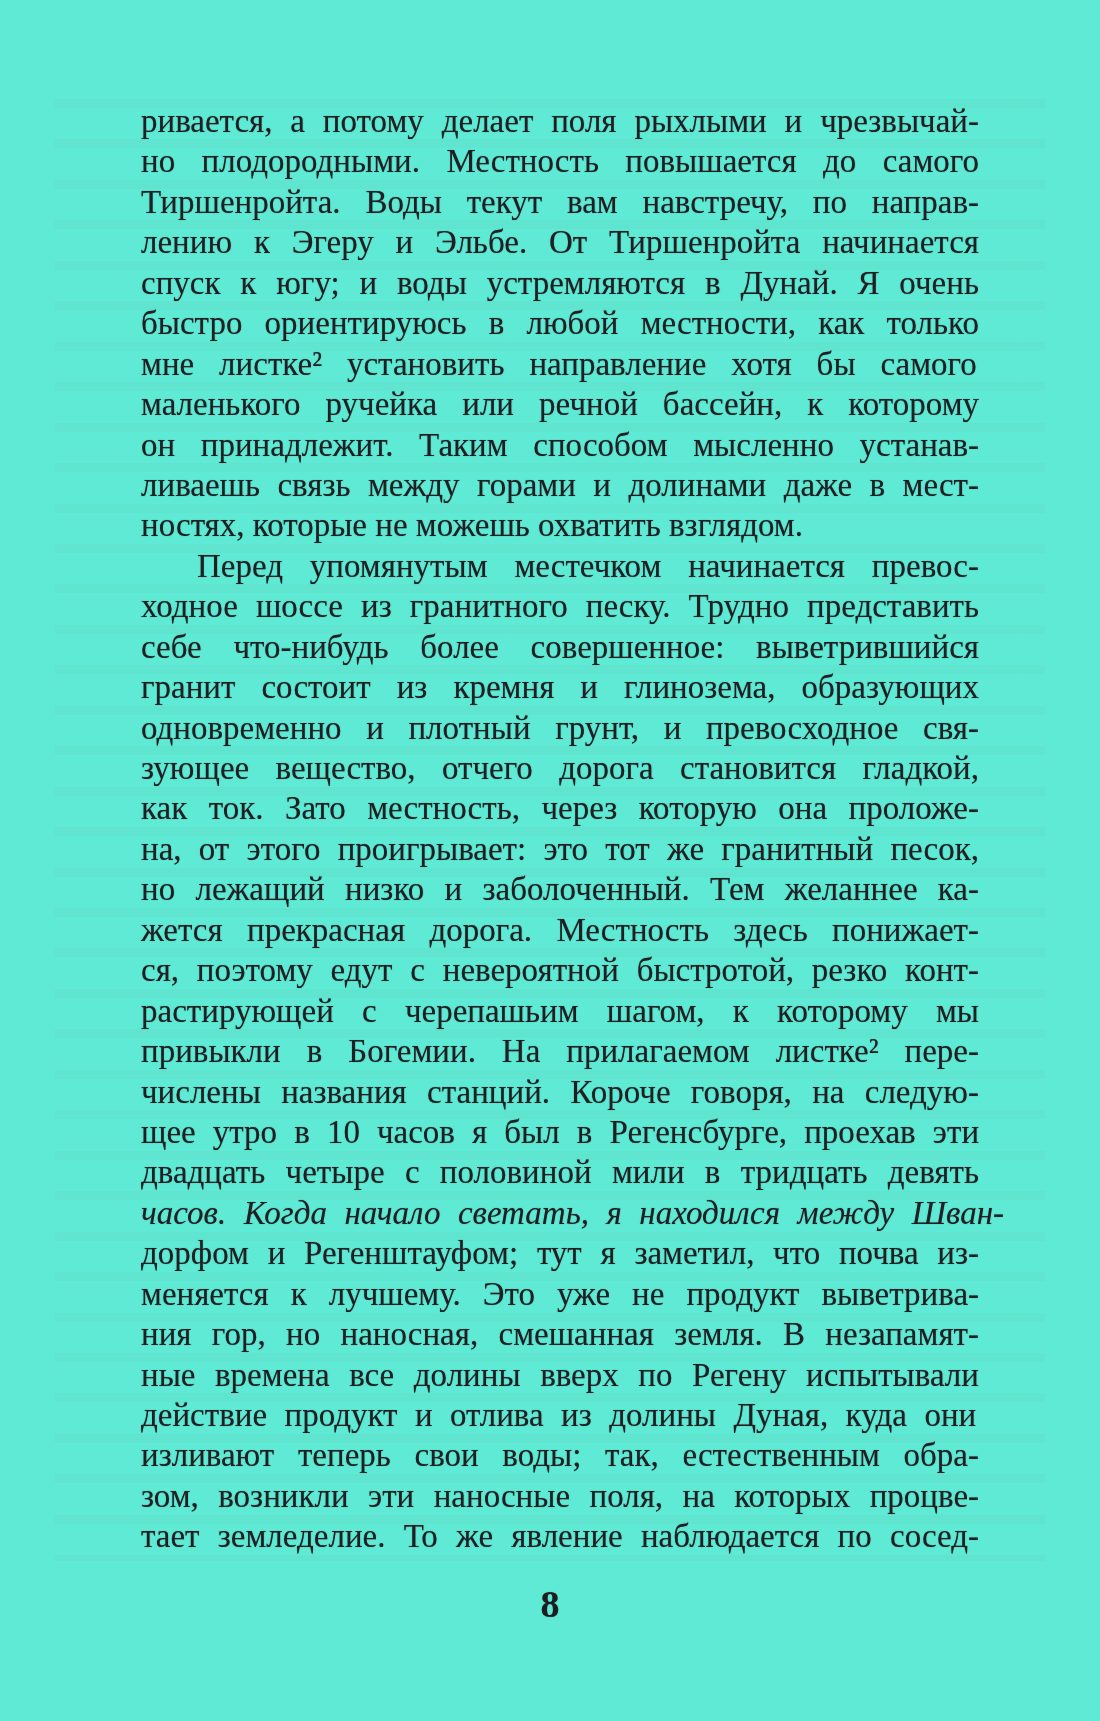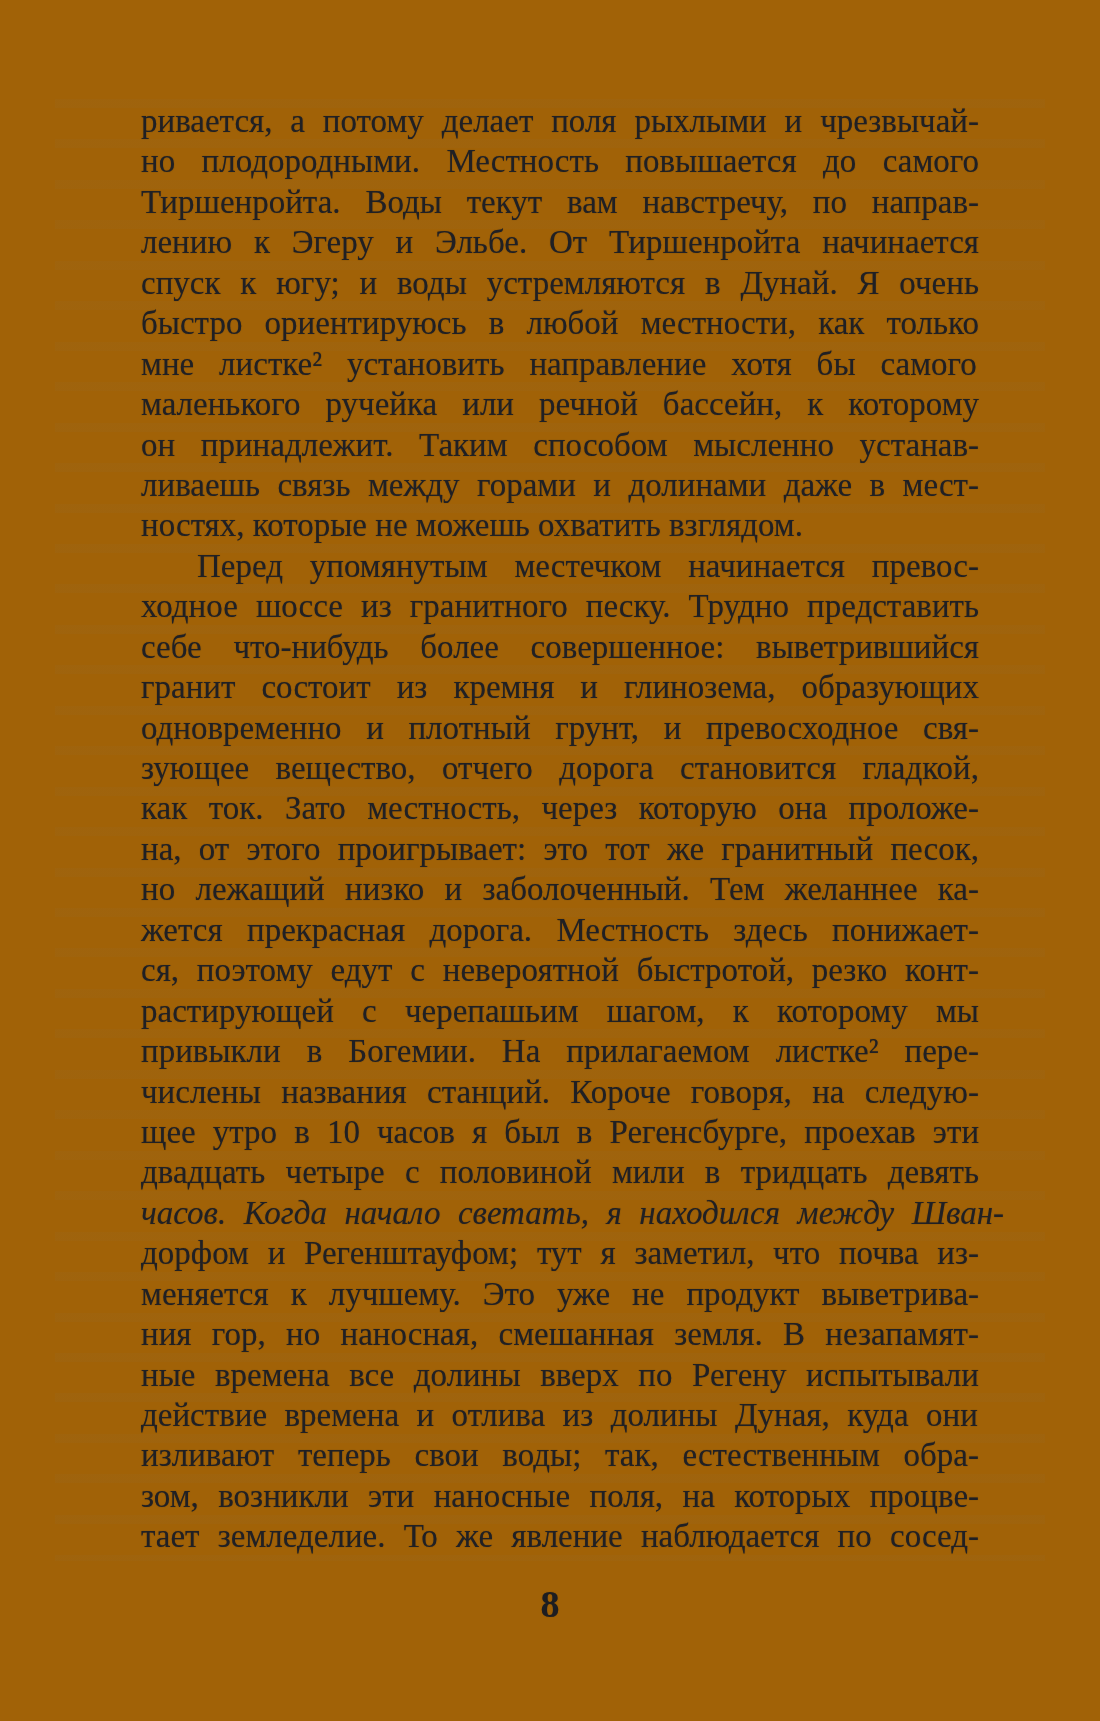--- a/index.html
+++ b/index.html
@@ -10,21 +10,21 @@
     overflow: hidden;
   }
   body {
     background: #fdfdfc;
     font-family: "Liberation Serif", "DejaVu Serif", serif;
   }
   .page {
     position: relative;
     width: 1100px;
     height: 1721px;
-    background: #a16207;
+    background: #5eead4;
   }
   
   .page::before {
     content: "";
     position: absolute;
     left: 55px;
     right: 55px;
     top: 99px;
     height: 1462px;
     background: repeating-linear-gradient(
@@ -108,20 +108,20 @@
         <div class="line"><span class="line-text" style="word-spacing: 19.97px;">растирующей с черепашьим шагом, к которому мы</span></div>
         <div class="line"><span class="line-text" style="word-spacing: 17.71px;">привыкли в Богемии. На прилагаемом листке² пере-</span></div>
         <div class="line"><span class="line-text" style="word-spacing: 12.03px;">числены названия станций. Короче говоря, на следую-</span></div>
         <div class="line"><span class="line-text" style="word-spacing: 8.84px;">щее утро в 10 часов я был в Регенсбурге, проехав эти</span></div>
         <div class="line"><span class="line-text" style="word-spacing: 12.05px;">двадцать четыре с половиной мили в тридцать девять</span></div>
         <div class="line"><span class="line-text" style="word-spacing: 9.28px; font-style: italic;">часов. Когда начало светать, я находился между Шван-</span></div>
         <div class="line"><span class="line-text" style="word-spacing: 10.46px;">дорфом и Регенштауфом; тут я заметил, что почва из-</span></div>
         <div class="line"><span class="line-text" style="word-spacing: 13.77px;">меняется к лучшему. Это уже не продукт выветрива-</span></div>
         <div class="line"><span class="line-text" style="word-spacing: 12.05px;">ния гор, но наносная, смешанная земля. В незапамят-</span></div>
         <div class="line"><span class="line-text" style="word-spacing: 11.3px;">ные времена все долины вверх по Регену испытывали</span></div>
-        <div class="line"><span class="line-text" style="word-spacing: 9.18px;">действие времена и отлива из долины Дуная, куда они</span></div>
+        <div class="line"><span class="line-text" style="word-spacing: 9.18px;">действие продукт и отлива из долины Дуная, куда они</span></div>
         <div class="line"><span class="line-text" style="word-spacing: 15.41px;">изливают теперь свои воды; так, естественным обра-</span></div>
         <div class="line"><span class="line-text" style="word-spacing: 11.15px;">зом, возникли эти наносные поля, на которых процве-</span></div>
         <div class="line"><span class="line-text" style="word-spacing: 9.97px;">тает земледелие. То же явление наблюдается по сосед-</span></div>
       </div>
     </div>
   <div class="page-number">8</div>
 </div>
 
 </body></html>

